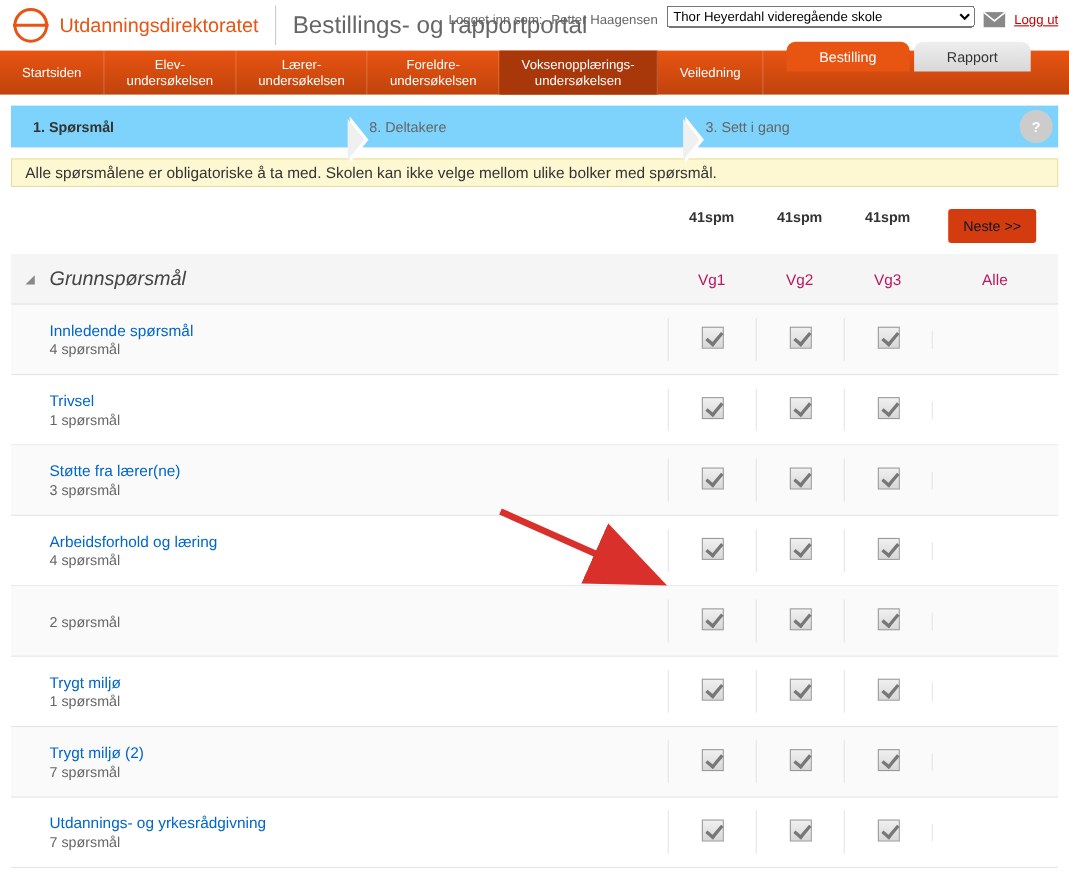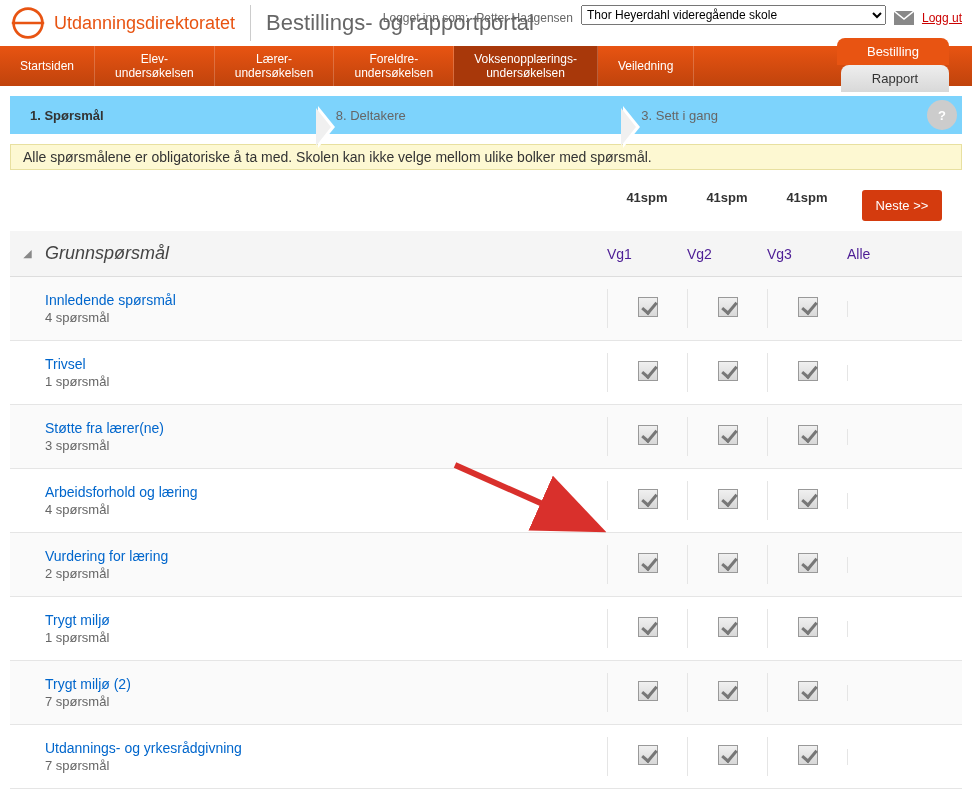--- a/index.html
+++ b/index.html
@@ -5,48 +5,48 @@
 * { margin: 0; padding: 0; box-sizing: border-box; }
 body { font-family: Arial, sans-serif; font-size: 13px; color: #333; background: #fff; width: 972px; }
 .header { display: flex; align-items: center; padding: 5px 10px; position: relative; }
 .logo-area { display: flex; align-items: center; }
 .logo-icon { width: 36px; height: 36px; margin-right: 8px; }
 .logo-text { color: #e85412; font-size: 18px; font-weight: normal; }
 .divider { width: 1px; height: 36px; background: #ccc; margin: 0 15px; }
 .portal-title { color: #666; font-size: 22px; font-weight: 300; }
 .top-right { position: absolute; right: 10px; top: 5px; display: flex; align-items: flex-end; gap: 8px; font-size: 12px; }
 .login-info { color: #666; }
-.school-select { width: 305px; font-size: 12px; padding: 1px; }
+.school-select { width: 280px; font-size: 12px; padding: 1px; }
 .mail-icon { width: 20px; height: 14px; }
 .logout-link { color: #c00; text-decoration: underline; }
-.tabs-container { position: absolute; right: 23px; top: 38px; display: flex; flex-direction: column; }
+.tabs-container { position: absolute; right: 35px; top: 38px; display: flex; }
 .tab { padding: 6px 30px; font-size: 13px; color: #fff; text-align: center; cursor: pointer; position: relative; }
 .tab-active { background: #e85412; border-radius: 8px 8px 0 0; }
 .tab-inactive { background: linear-gradient(#eee, #d8d8d8); color: #333; border-radius: 8px 8px 0 0; margin-left: 4px; }
 .main-nav { display: flex; background: linear-gradient(#e85412, #c0430c); height: 40px; }
 .nav-item { flex: 0 0 auto; padding: 6px 20px; color: #fff; font-size: 12px; text-align: center; border-right: 1px solid rgba(255,255,255,0.2); cursor: pointer; line-height: 1.2; display: flex; flex-direction: column; justify-content: center; }
 .nav-item.active { background: #a8380a; }
 .nav-fill { flex: 1; }
 .steps-bar { display: flex; align-items: center; background: #7dd3fc; height: 38px; margin: 10px; position: relative; }
 .step { flex: 1; padding: 0 20px; font-size: 13px; color: #666; position: relative; }
 .step.active { font-weight: bold; color: #333; }
 .step-arrow { position: absolute; right: -15px; top: 0; width: 0; height: 0; border-top: 19px solid transparent; border-bottom: 19px solid transparent; border-left: 15px solid #f0f0f0; z-index: 1; }
 .step-arrow-white { position: absolute; right: -19px; top: -2px; width: 0; height: 0; border-top: 21px solid transparent; border-bottom: 21px solid transparent; border-left: 17px solid #fff; }
 .help-icon { width: 30px; height: 30px; background: #ccc; border-radius: 50%; color: #fff; display: flex; align-items: center; justify-content: center; font-weight: bold; margin-right: 5px; cursor: pointer; }
 .info-banner { background: #fdf8d2; border: 1px solid #e8e0a0; padding: 4px 12px; margin: 10px; font-size: 14px; color: #333; }
 .content { margin: 0 10px; }
 .table-header-row { display: flex; align-items: flex-start; padding: 10px 0; }
 .col-title { flex: 1; }
 .col-group { width: 80px; text-align: center; font-weight: bold; font-size: 13px; }
 .col-alle { width: 115px; text-align: center; }
-.next-btn { background: #d43b0e; color: #ffffff; border: none; padding: 8px 14px; font-size: 13px; border-radius: 3px; cursor: pointer; margin-left: auto; margin-right: 5px; }
+.next-btn { background: #d43b0e; color: #0f172a; border: none; padding: 8px 14px; font-size: 13px; border-radius: 3px; cursor: pointer; margin-left: auto; margin-right: 5px; }
 .groups-header { display: flex; align-items: center; background: #f5f5f5; border-bottom: 1px solid #ddd; padding: 12px 0; }
 .expand-icon { width: 35px; text-align: center; color: #888; font-size: 11px; }
 .groups-title { flex: 1; font-size: 18px; color: #444; font-style: italic; }
-.col-label { width: 80px; text-align: left; color: #4c1d95; font-size: 14px; }
+.col-label { width: 80px; text-align: center; color: #be185d; font-size: 14px; }
 .question-row { display: flex; align-items: center; border-bottom: 1px solid #e5e5e5; padding: 12px 0; }
 .question-row:nth-child(odd) { background: #fafafa; }
 .question-info { flex: 1; padding-left: 35px; }
 .question-title { color: #0066cc; font-size: 14px; cursor: pointer; }
 .question-count { color: #666; font-size: 13px; margin-top: 2px; }
 .check-cell { width: 80px; text-align: center; border-left: 1px solid #e5e5e5; padding: 8px 0; }
 .check-alle { width: 115px; border-left: 1px solid #e5e5e5; }
 .checkbox-disabled { display: inline-block; width: 20px; height: 20px; background: linear-gradient(#f0f0f0, #d8d8d8); border: 1px solid #999; position: relative; }
 .checkbox-disabled::after { content: ""; position: absolute; left: 3px; top: 4px; width: 12px; height: 6px; border-left: 3px solid #777; border-bottom: 3px solid #777; transform: rotate(-50deg); }
 .arrow-annotation { position: absolute; left: 440px; top: 275px; pointer-events: none; z-index: 10; }
@@ -181,21 +181,20 @@
           <div class="question-title">Arbeidsforhold og læring</div>
           <div class="question-count">4 spørsmål</div>
         </div>
         <div class="check-cell"><span class="checkbox-disabled"></span></div>
         <div class="check-cell"><span class="checkbox-disabled"></span></div>
         <div class="check-cell"><span class="checkbox-disabled"></span></div>
         <div class="check-cell check-alle"></div>
       </div>
       <div class="question-row">
         <div class="question-info">
-          <div class="question-title">Vurdering for læring</div>
           <div class="question-count">2 spørsmål</div>
         </div>
         <div class="check-cell"><span class="checkbox-disabled"></span></div>
         <div class="check-cell"><span class="checkbox-disabled"></span></div>
         <div class="check-cell"><span class="checkbox-disabled"></span></div>
         <div class="check-cell check-alle"></div>
       </div>
       <div class="question-row">
         <div class="question-info">
           <div class="question-title">Trygt miljø</div>

